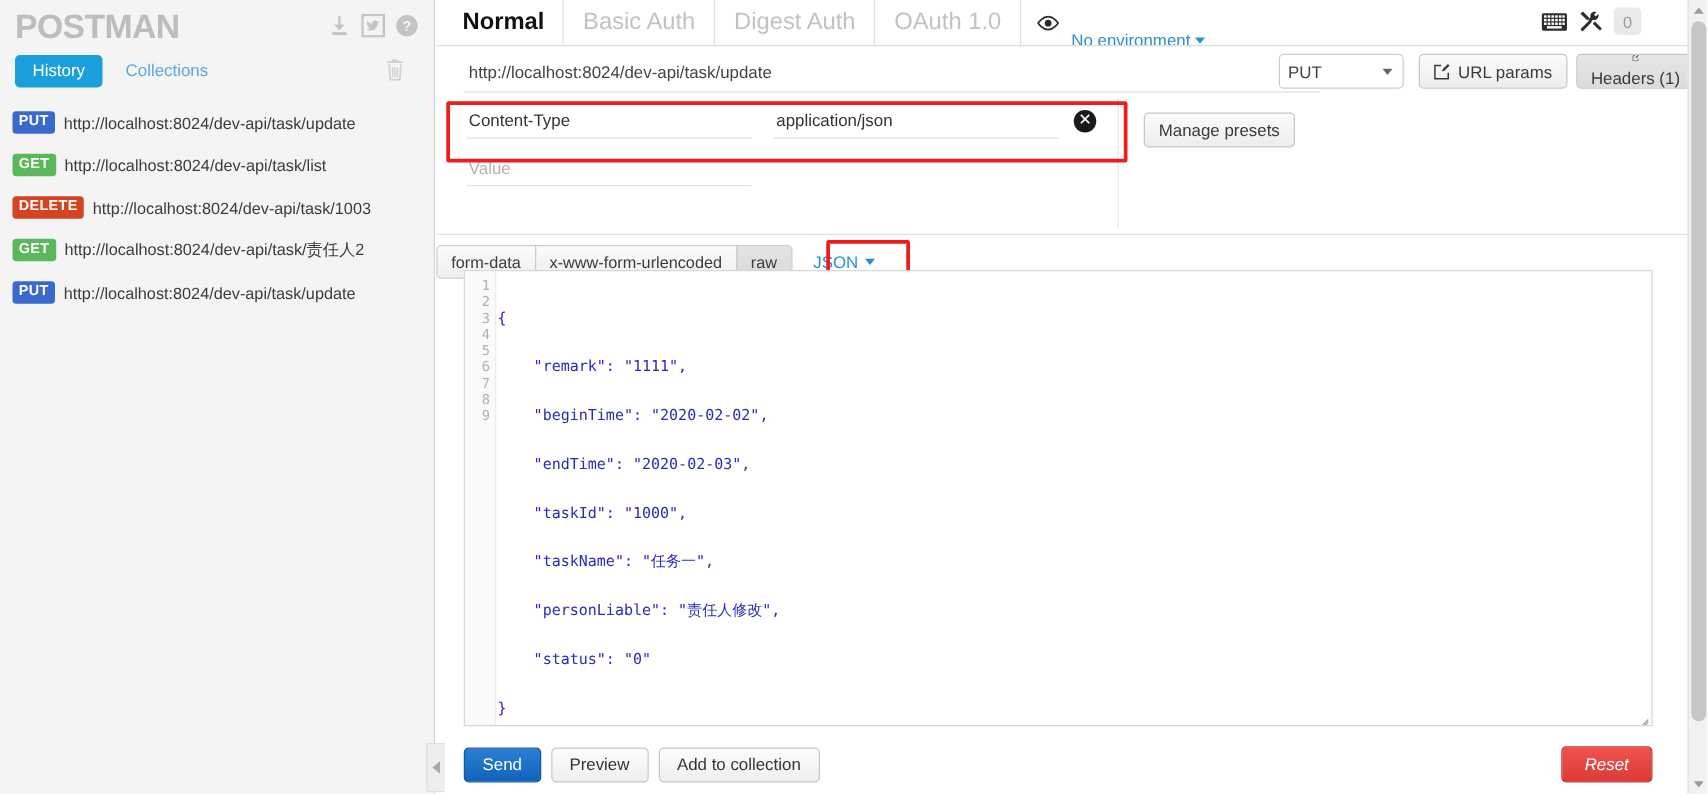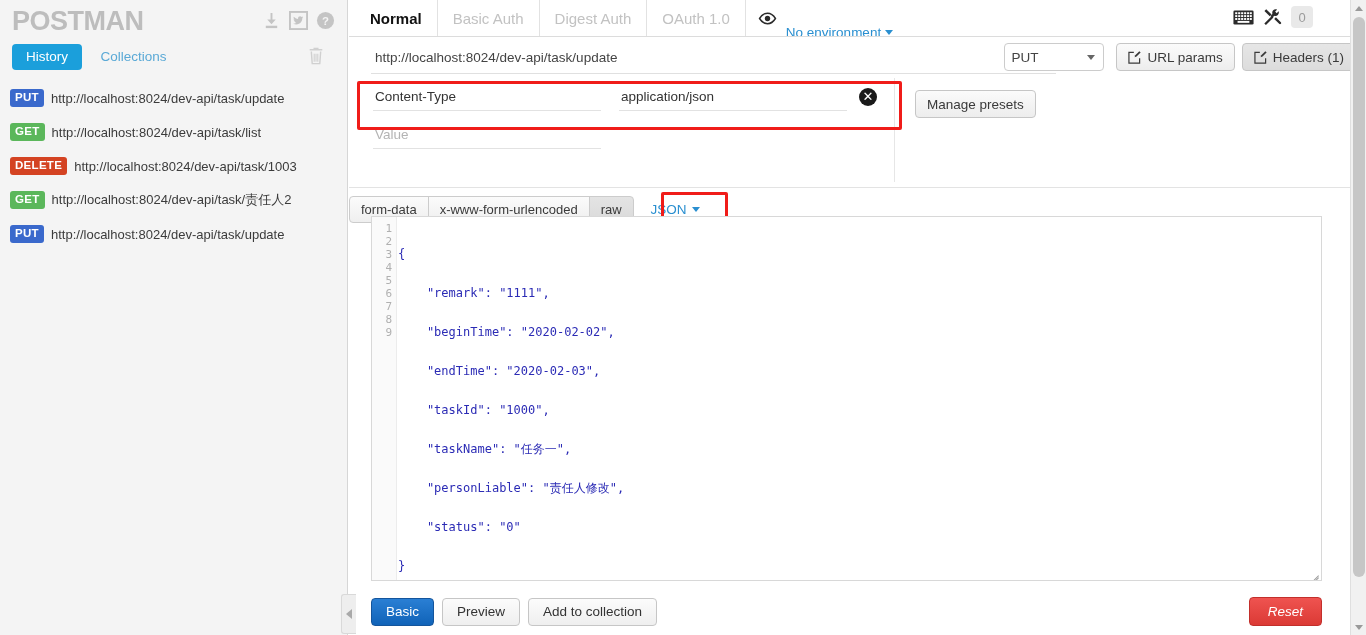--- a/index.html
+++ b/index.html
@@ -117,21 +117,21 @@
   }
 
   
   #authbar {
     position: relative;
     height: 36px;
     display: flex; align-items: center;
     padding-left: 9px;
   }
   .authtab {
-    font-size: 15px;
+    font-size: 19px;
     padding: 0 15px;
     height: 36px;
     display: flex; align-items: center;
     border-right: 1px solid #e2e2e2;
     cursor: pointer;
     white-space: nowrap;
   }
   .authtab:first-child { padding-left: 12px; }
   .authtab.sel { color: #111; font-weight: bold; }
   .authtab.dim { color: #c2c2c2; }
@@ -213,21 +213,21 @@
     border: 1px solid #c6c6c6;
     border-radius: 4px;
     background: linear-gradient(#fbfbfb,#ededed);
     font-size: 13.5px;
     color: #3a3a3a;
     padding: 0 11px;
     display: flex; align-items: center; gap: 6px;
     cursor: pointer;
     white-space: nowrap;
   }
-  .gbtn.pressed { background: linear-gradient(#e6e6e6,#dcdcdc); }
+  .gbtn.pressed { background: linear-gradient(#e6e6e6,#dcdcdc); flex-direction: column; }
   .gbtn + .gbtn { margin-left: 7px; }
   .urlbar-underline {
     position: absolute;
     left: 22px; right: 310px; bottom: 4px;
     border-bottom: 1px solid #e0e0e0;
   }
 
   
   #headers-area {
     position: relative;
@@ -621,21 +621,21 @@
         <div class="cline">    "taskId": "1000",</div>
         <div class="cline">    "taskName": "任务一",</div>
         <div class="cline">    "personLiable": "责任人修改",</div>
         <div class="cline">    "status": "0"</div>
         <div class="cline">}</div>
       </div>
       <div class="resize-grip"></div>
     </div>
 
     <div id="bottombar">
-      <div class="bigbtn btn-send">Basic</div>
+      <div class="bigbtn btn-send">Send</div>
       <div class="bigbtn btn-grey">Preview</div>
       <div class="bigbtn btn-grey">Add to collection</div>
       <div class="btn-reset">Reset</div>
     </div>
   </div>
 
   <div id="scrollbar">
     <div class="sb-arrow up">
         <i></i>
       </div>

